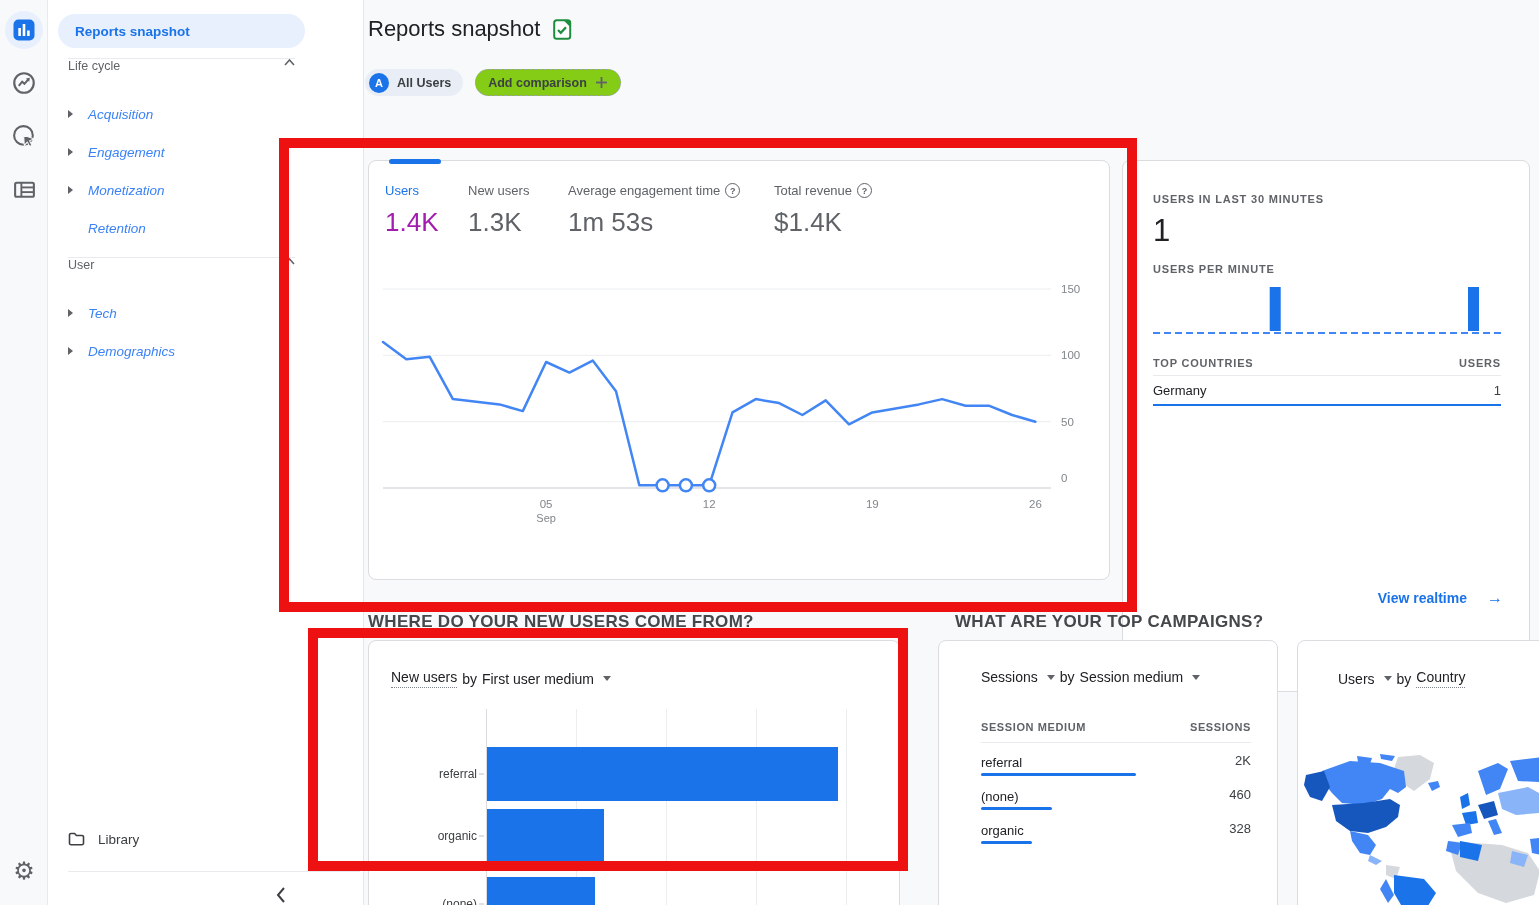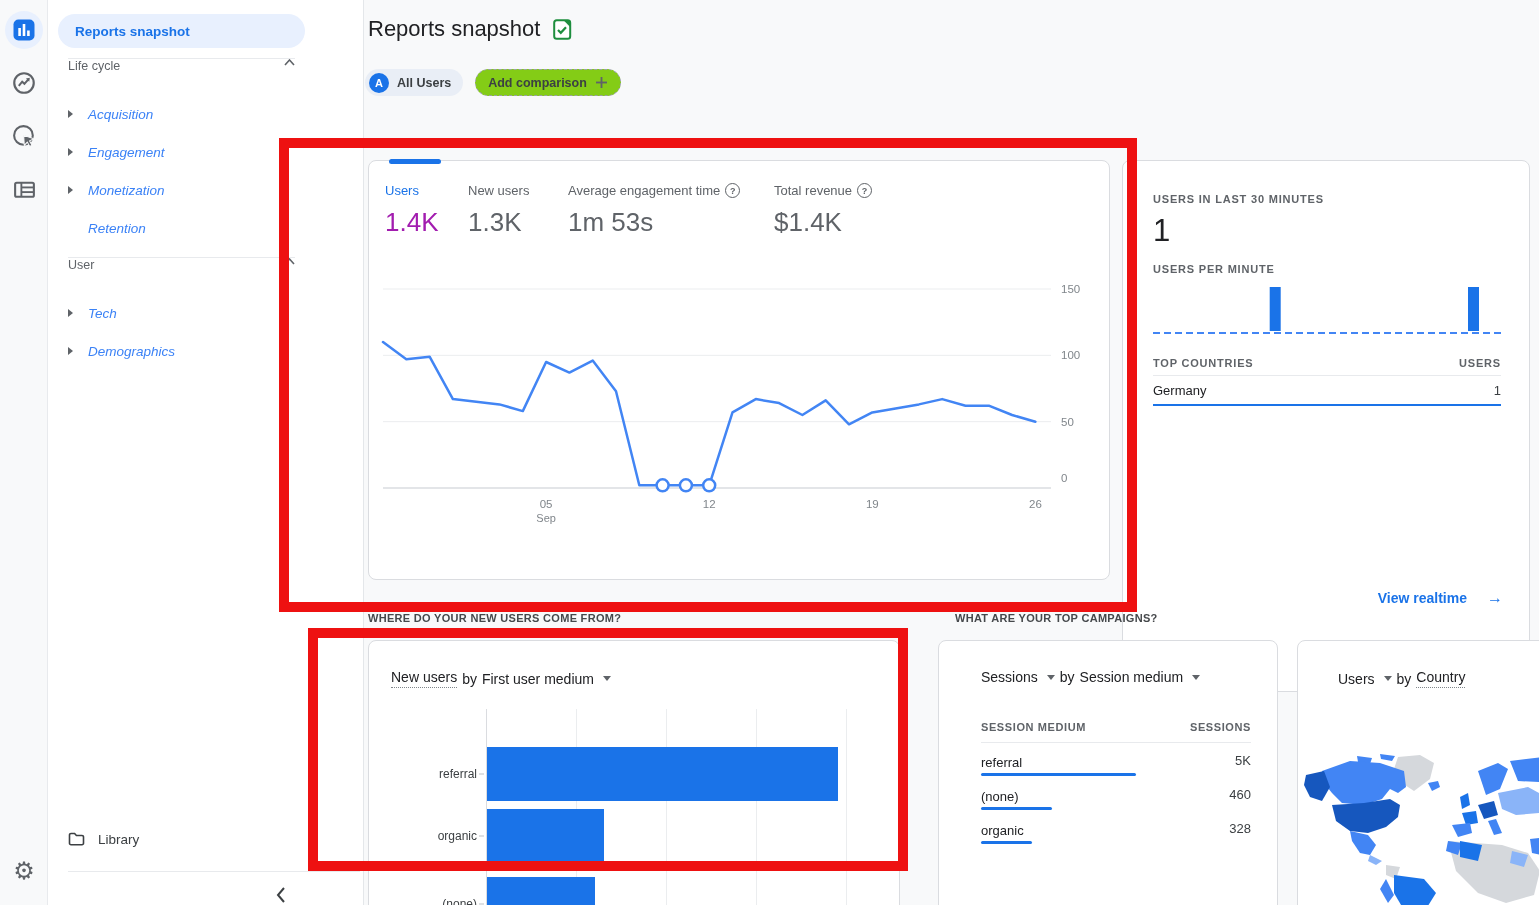--- a/index.html
+++ b/index.html
@@ -54,21 +54,21 @@
   .rt-caption { position:absolute; left:30px; font-size:11px; letter-spacing:.8px; color:#5f6368; font-weight:700; }
   #rt-users-value { position:absolute; left:30px; top:52px; font-size:31px; color:#202124; }
   #rt-minute-chart { position:absolute; left:30px; top:126px; width:350px; height:48px; }
   #rt-users-col { position:absolute; right:28px; top:196px; font-size:11px; letter-spacing:.8px; color:#5f6368; font-weight:700; }
   #rt-header-divider { position:absolute; left:30px; top:214px; width:348px; height:1px; background:#e8eaed; }
   .rt-country-row { position:absolute; left:30px; top:222px; width:348px; height:18px; font-size:13px; color:#202124; font-weight:500; }
   .rt-country-row .cr-users { position:absolute; right:0; top:0; color:#3c4043; }
   .rt-country-underline { position:absolute; left:30px; top:243px; width:348px; height:2px; background:#1a73e8; }
   #view-realtime { position:absolute; right:26px; top:386px; display:flex; align-items:center; gap:20px; font-size:14px; color:#1a73e8; font-weight:700; cursor:pointer;margin-top:42px; }
 
-  .section-heading { position:absolute; top:612px; font-size:11px; font-weight:700; letter-spacing:.3px; color:#45484b; }
+  .section-heading { position:absolute; top:612px; font-size:17px; font-weight:700; letter-spacing:.3px; color:#45484b; }
   #heading-new-users { left:368px; }
   #heading-campaigns { left:955px; }
 
   #card-new-users { left:368px; top:640px; width:532px; height:280px; }
   .card-title { position:absolute; left:22px; top:28px; font-size:14px; color:#202124; display:flex; align-items:center; gap:5px; white-space:nowrap; }
   .dotted { border-bottom:1px dotted #80868b; padding-bottom:2px; cursor:pointer; }
   .caret-down { width:0; height:0; border-top:5px solid #5f6368; border-left:4.5px solid transparent; border-right:4.5px solid transparent; margin-left:4px; cursor:pointer; }
   #new-users-bars { position:absolute; left:0; top:60px; width:532px; height:220px; }
 
   #card-campaigns { left:938px; top:640px; width:340px; height:280px; }
@@ -326,21 +326,21 @@
       <span>by</span>
       <span>Session medium</span>
       <span class="caret-down"></span>
     </div>
     <div class="tbl-header">
       <span>SESSION MEDIUM</span>
       <span class="th-right">SESSIONS</span>
     </div>
     <div id="tbl-divider"></div>
     <div id="campaign-rows">
-        <div class="cmp-row" style="top: 112px;"><span class="cm-label">referral</span><span class="cm-value">5K</span><span class="cm-bar" style="width: 155px;"></span></div>
+        <div class="cmp-row" style="top: 112px;"><span class="cm-label">referral</span><span class="cm-value">2K</span><span class="cm-bar" style="width: 155px;"></span></div>
         <div class="cmp-row" style="top: 146px;"><span class="cm-label">(none)</span><span class="cm-value">460</span><span class="cm-bar" style="width: 71px;"></span></div>
         <div class="cmp-row" style="top: 180px;"><span class="cm-label">organic</span><span class="cm-value">328</span><span class="cm-bar" style="width: 51px;"></span></div>
       </div>
   </section>
 
   <section class="card" id="card-country">
     <div class="card-title">
       <span>Users</span>
       <span class="caret-down"></span>
       <span>by</span>

